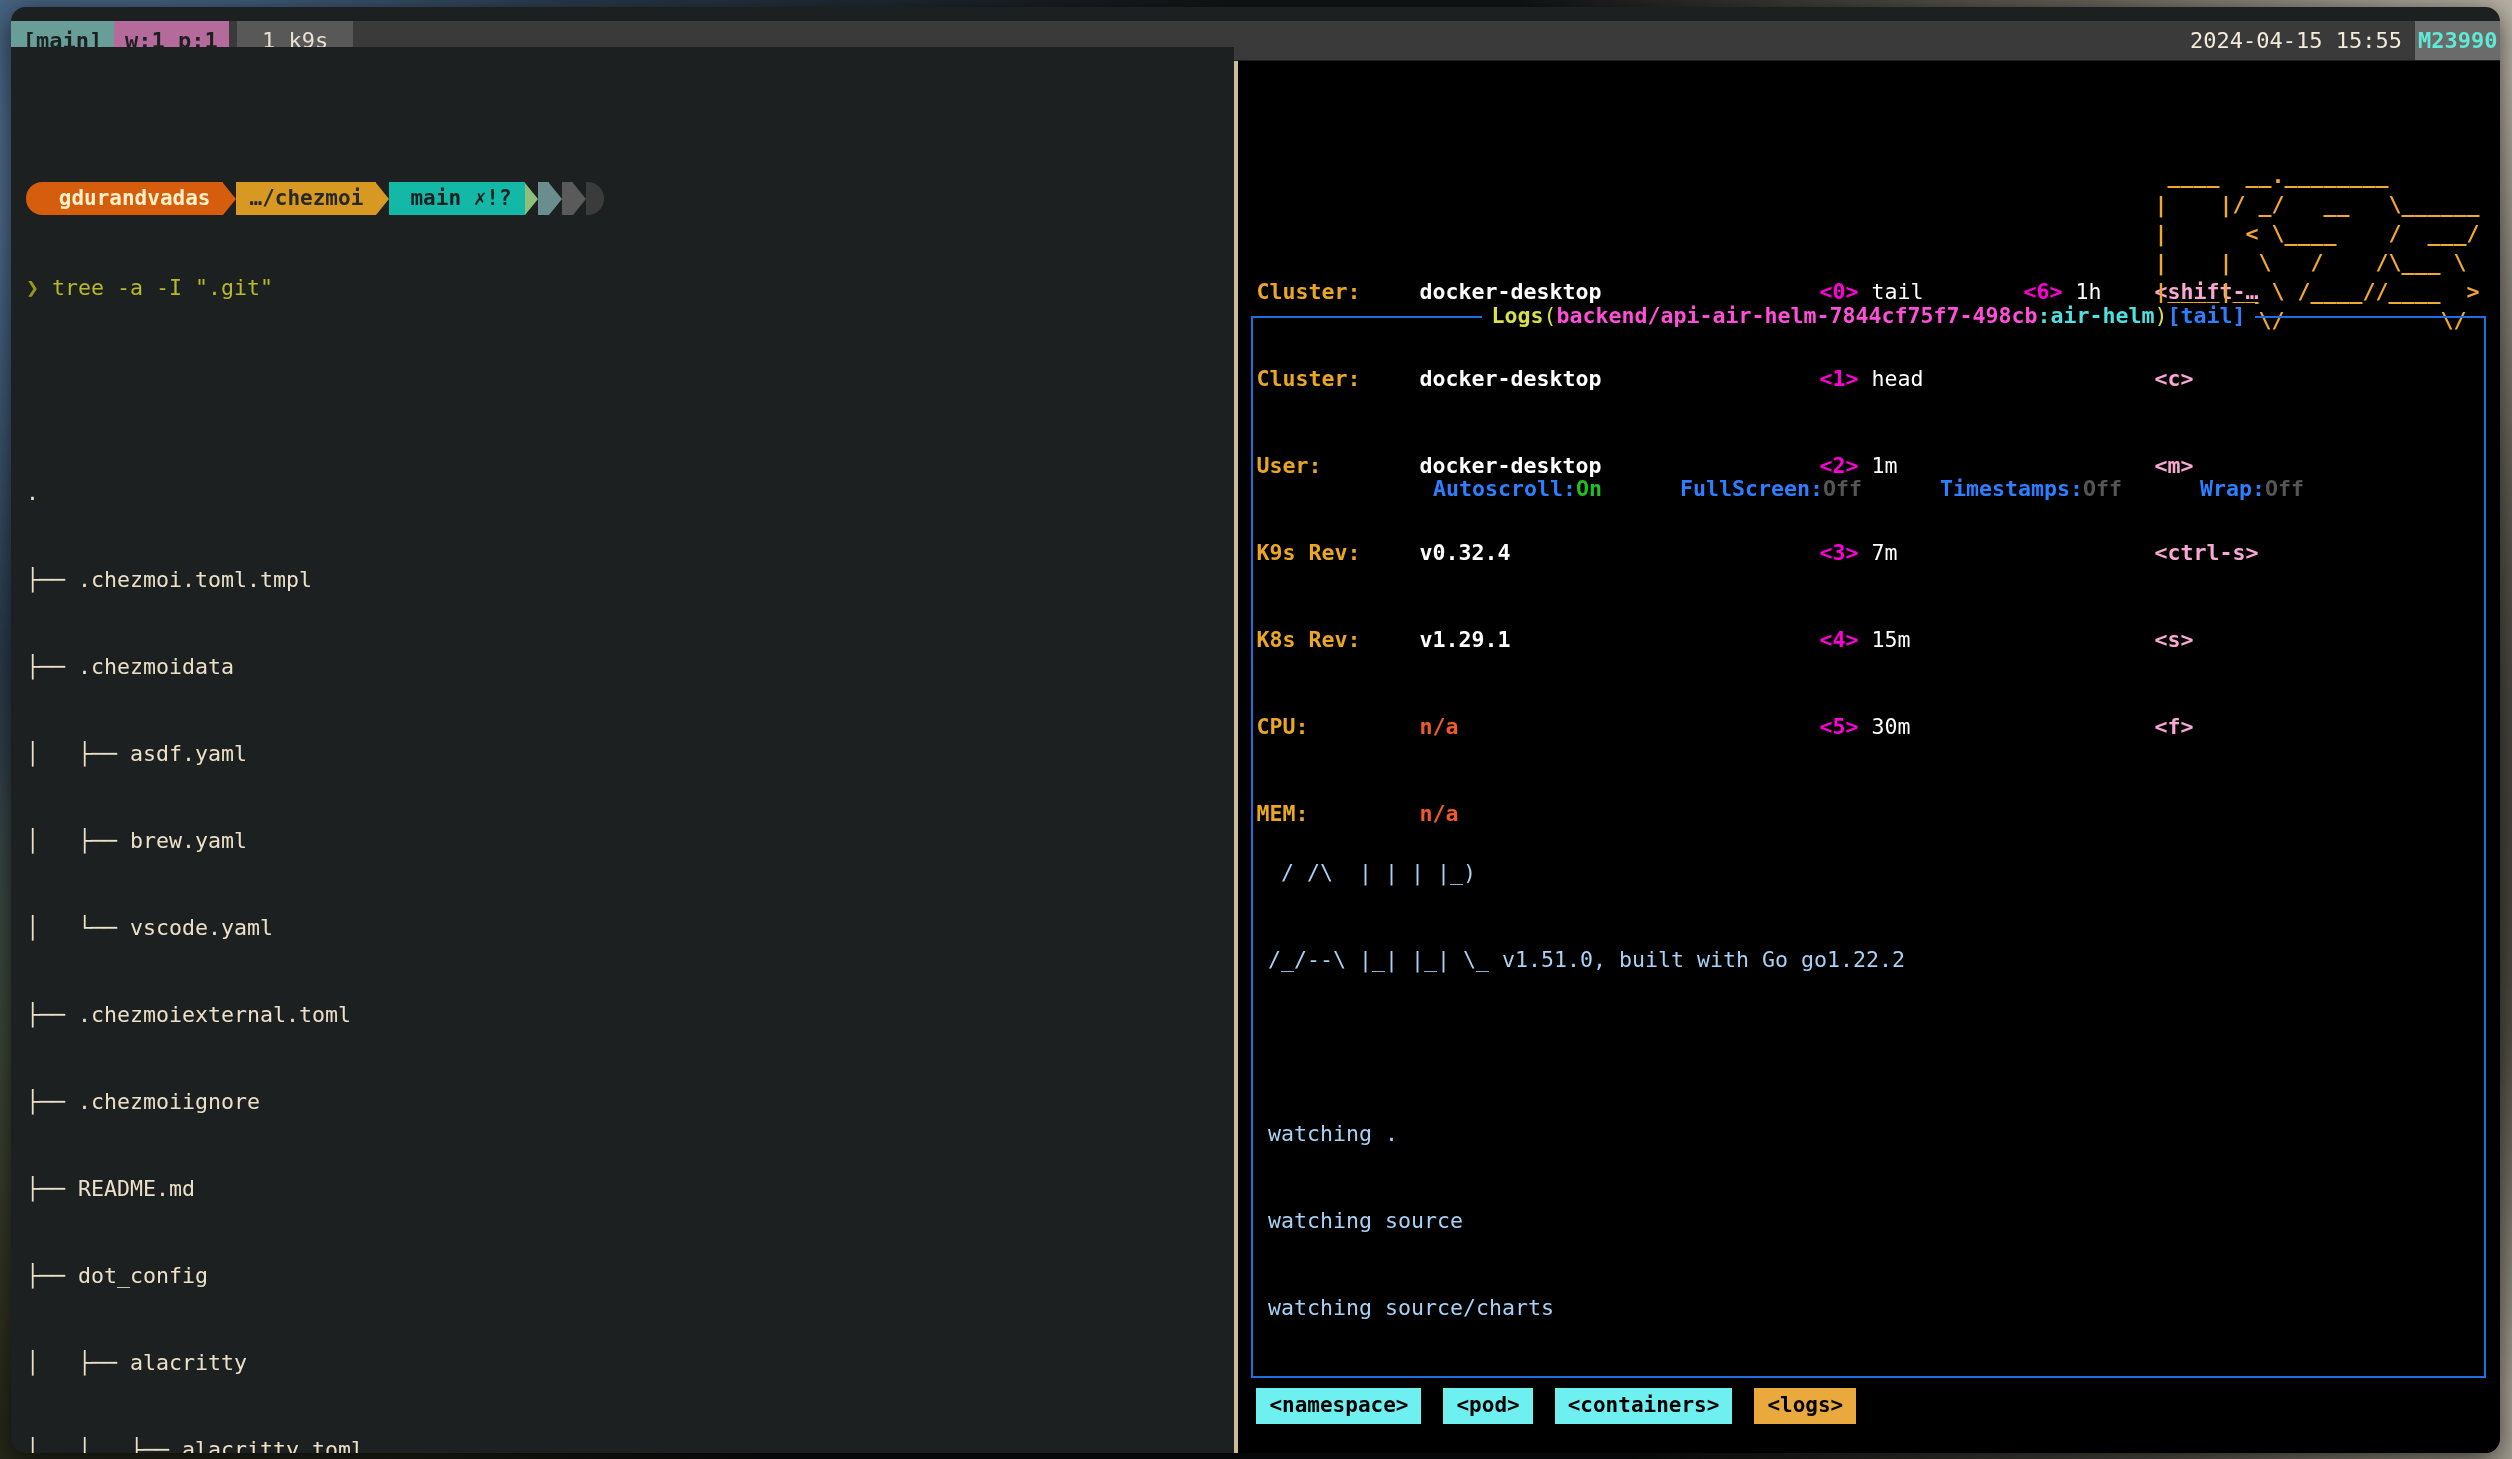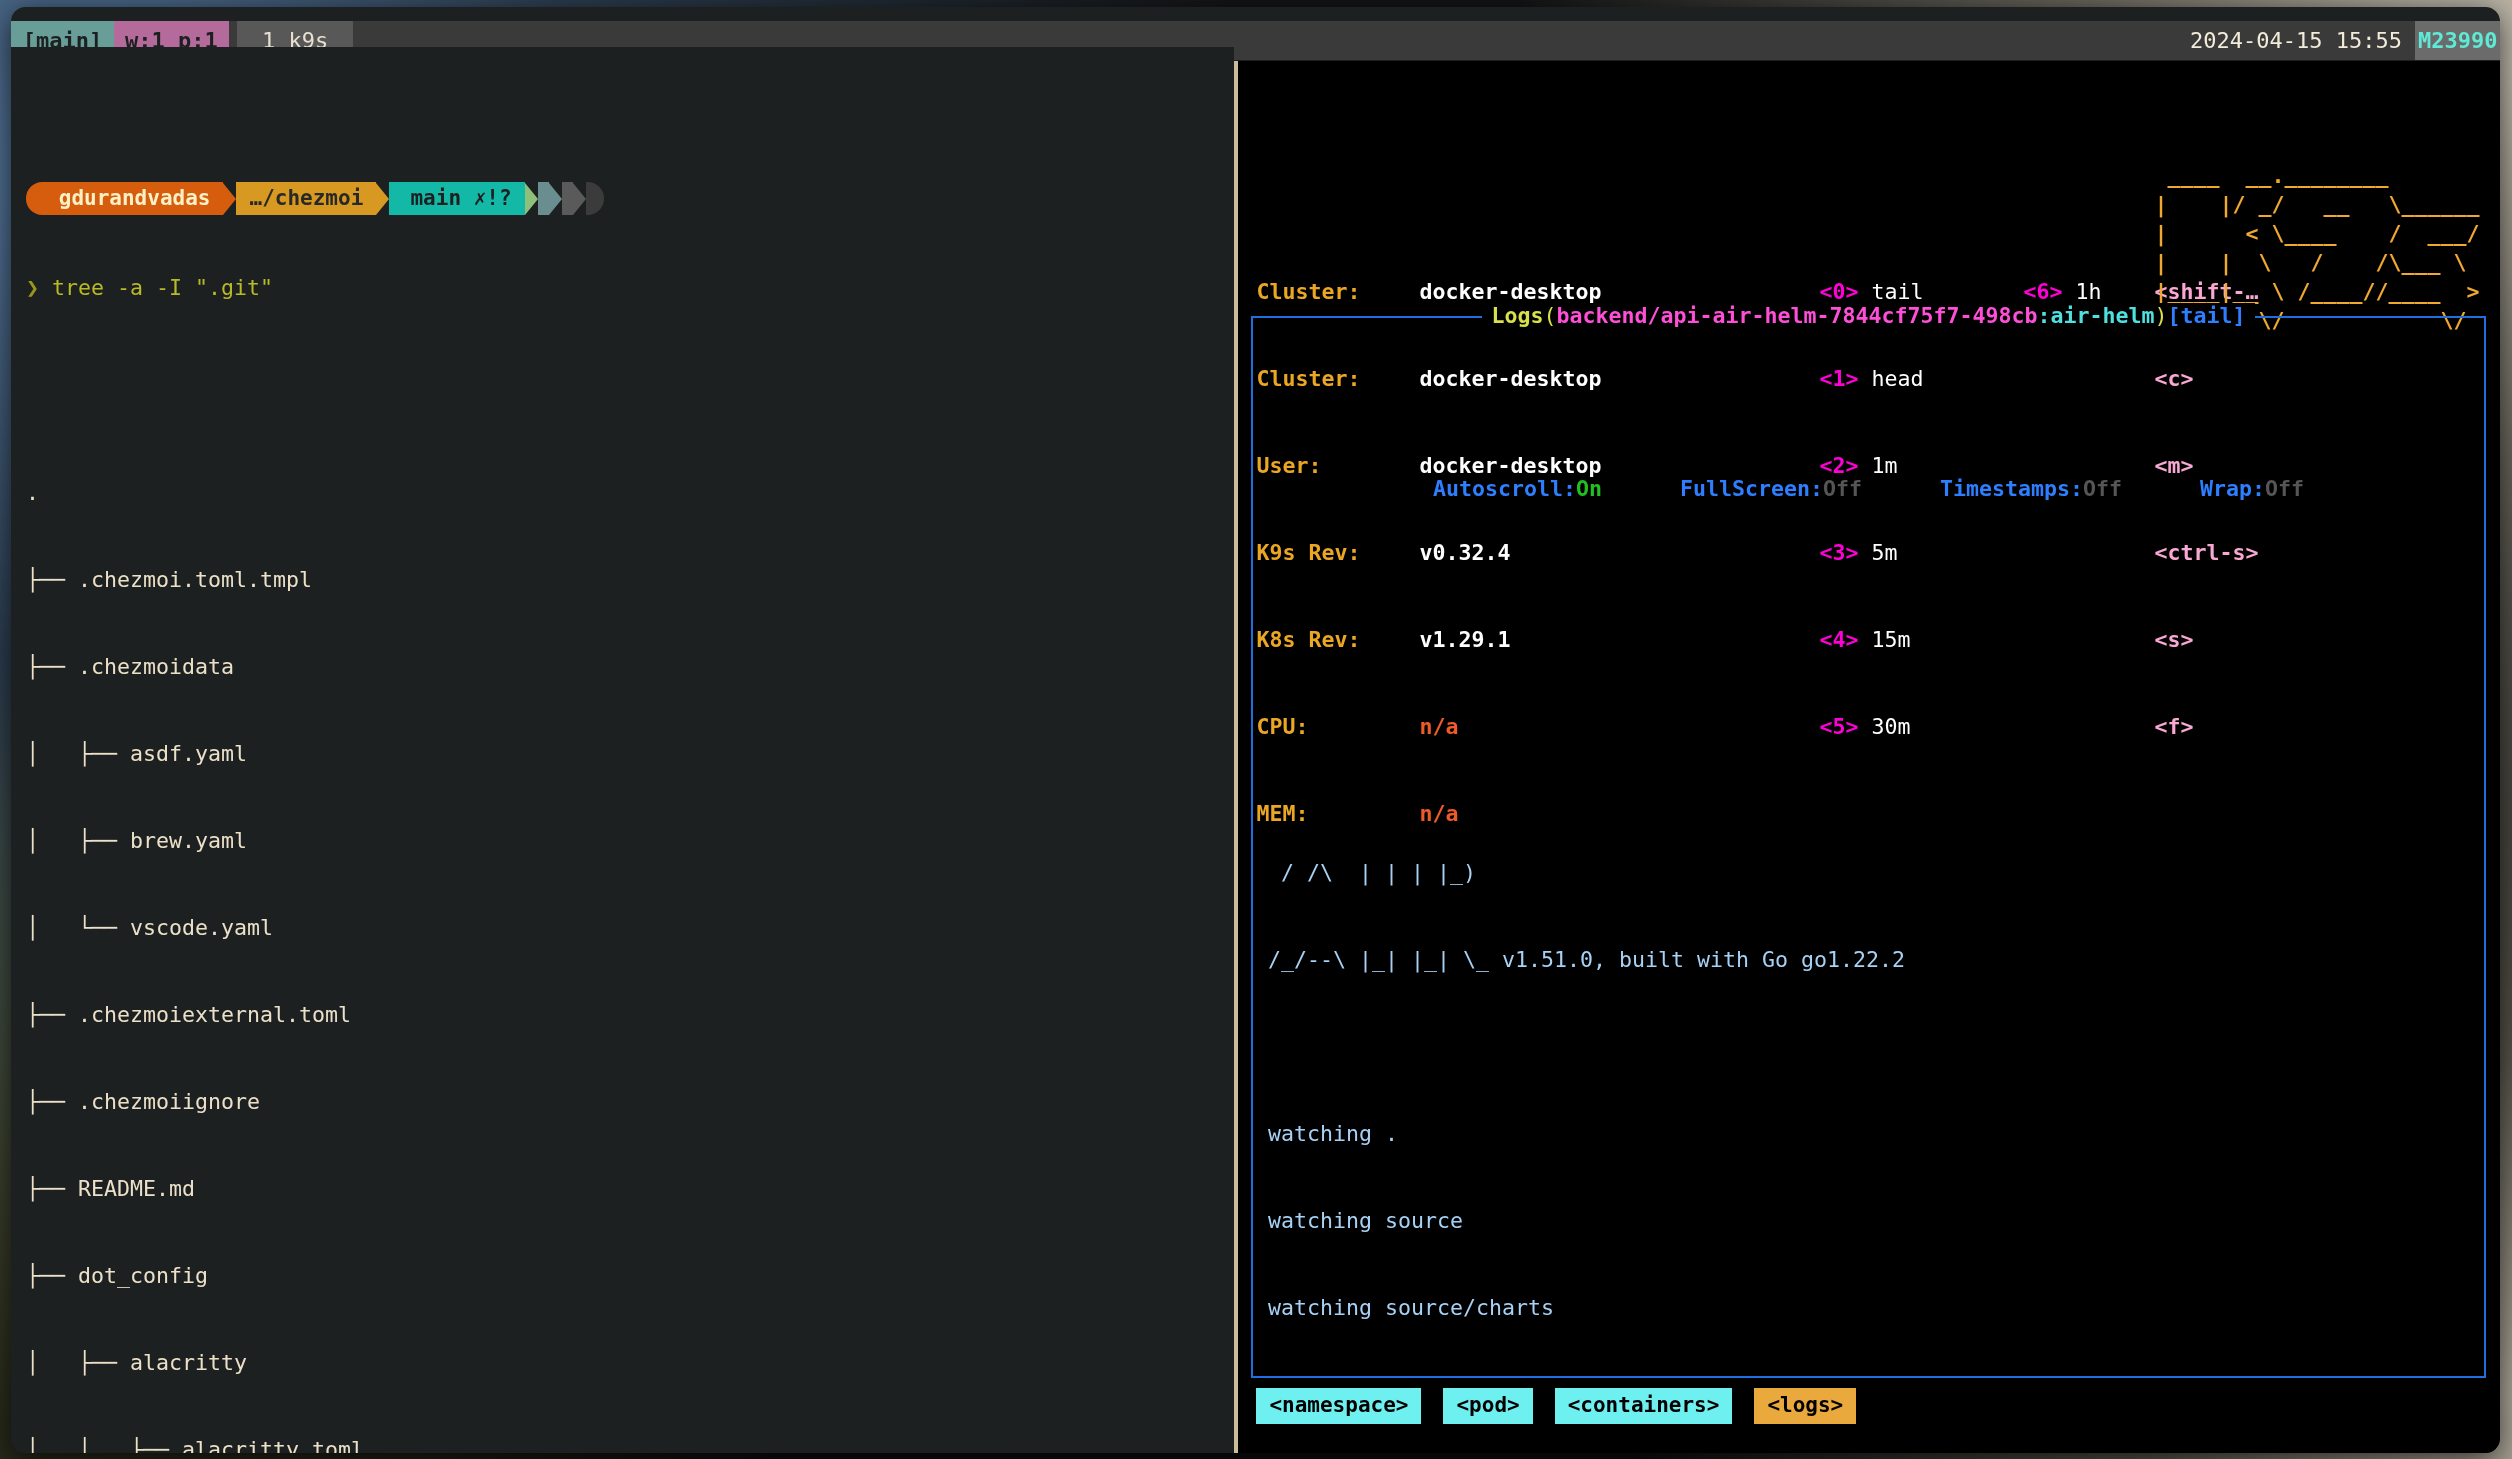--- a/index.html
+++ b/index.html
@@ -235,21 +235,21 @@
           <div class="kinfo-row"><span class="kinfo-key">K8s Rev:</span><span class="kinfo-val">v1.29.1</span></div>
           <div class="kinfo-row"><span class="kinfo-key">CPU:</span><span class="kinfo-val na">n/a</span></div>
           <div class="kinfo-row"><span class="kinfo-key">MEM:</span><span class="kinfo-val na">n/a</span></div>
         </div>
 
         
         <div class="kcol-keys">
           <div class="krow"><span class="kkey">&lt;0&gt;</span> <span class="kval">tail</span></div>
           <div class="krow"><span class="kkey">&lt;1&gt;</span> <span class="kval">head</span></div>
           <div class="krow"><span class="kkey">&lt;2&gt;</span> <span class="kval">1m</span></div>
-          <div class="krow"><span class="kkey">&lt;3&gt;</span> <span class="kval">5m</span></div>
+          <div class="krow"><span class="kkey">&lt;3&gt;</span> <span class="kval">7m</span></div>
           <div class="krow"><span class="kkey">&lt;4&gt;</span> <span class="kval">15m</span></div>
           <div class="krow"><span class="kkey">&lt;5&gt;</span> <span class="kval">30m</span></div>
         </div>
 
         
         <div class="kcol-keys2">
           <div class="krow"><span class="kkey">&lt;6&gt;</span> <span class="kval">1h</span></div>
           <div class="krow">&nbsp;</div>
           <div class="krow">&nbsp;</div>
           <div class="krow">&nbsp;</div>

